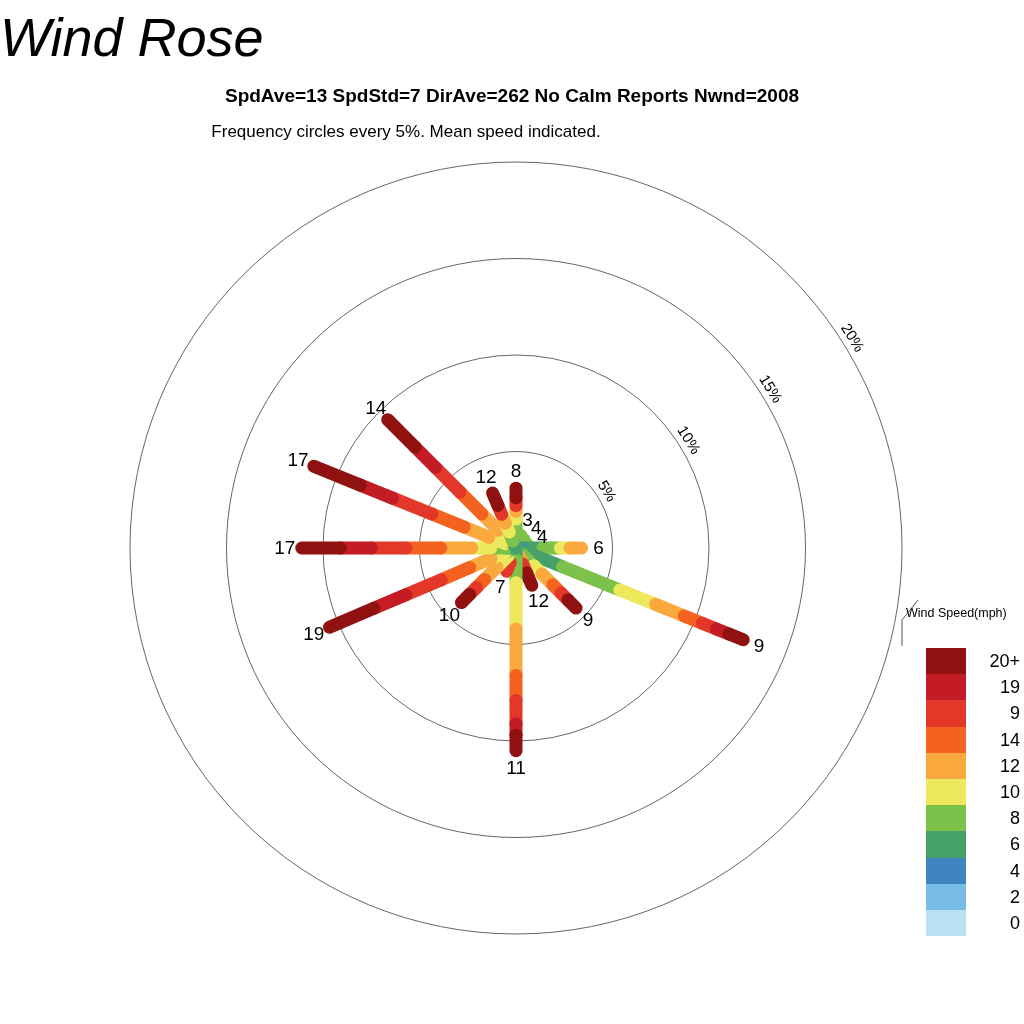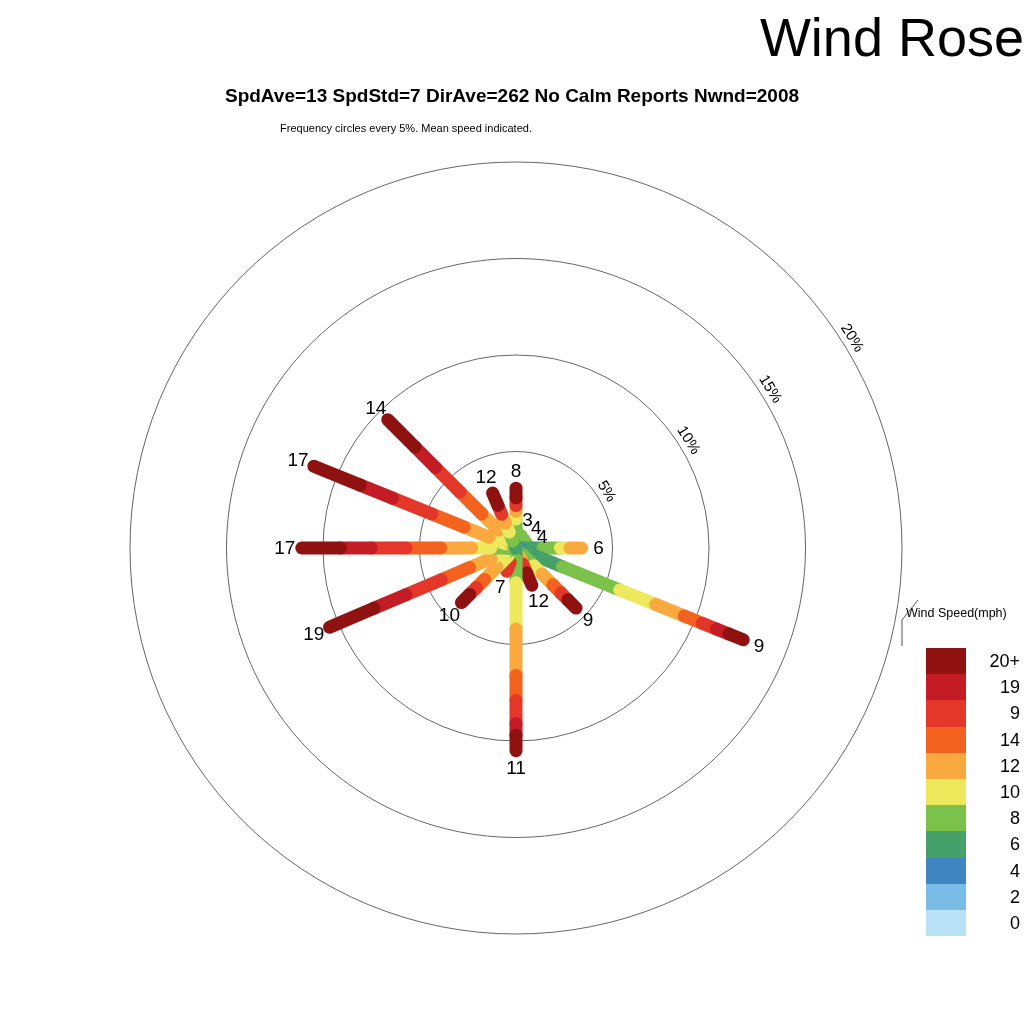--- a/index.html
+++ b/index.html
@@ -1,26 +1,26 @@
 <!DOCTYPE html>
 <html><head>
 <meta charset="utf-8">
 <style>
   html,body{margin:0;padding:0;background:#ffffff;}
   body{width:1024px;height:1024px;position:relative;overflow:hidden;
        font-family:"Liberation Sans",sans-serif;color:#000;}
 
-  #chart-title{position:absolute;top:8px;left:0;width:1024px;text-align:right;
-       font-size:54px;font-weight:400;letter-spacing:0px;line-height:1.1;}
+  #chart-title{position:absolute;top:8px;left:0;width:1024px;text-align:left;
+       font-size:54px;font-weight:400;letter-spacing:0px;line-height:1.1;font-style:italic;}
 
   #chart-stats{position:absolute;top:85px;left:0;width:1024px;text-align:center;
        font-size:19px;font-weight:700;}
 
   #chart-note{position:absolute;top:122px;left:0;width:812px;text-align:center;
-       font-size:11px;font-weight:400;}
+       font-size:17px;font-weight:400;}
 
   #rose-svg{position:absolute;left:0;top:0;}
 
   
   #legend{position:absolute;left:900px;top:598px;width:124px;}
   #legend-title{font-size:12.5px;white-space:nowrap;position:absolute;left:6px;top:8px;}
   #legend-swatches{position:absolute;left:26px;top:50px;}
   .legend-row{display:flex;align-items:center;height:26.2px;}
   .legend-swatch{width:40px;height:26.2px;display:block;}
   .legend-label{font-size:18px;margin-left:14px;line-height:26.2px;

